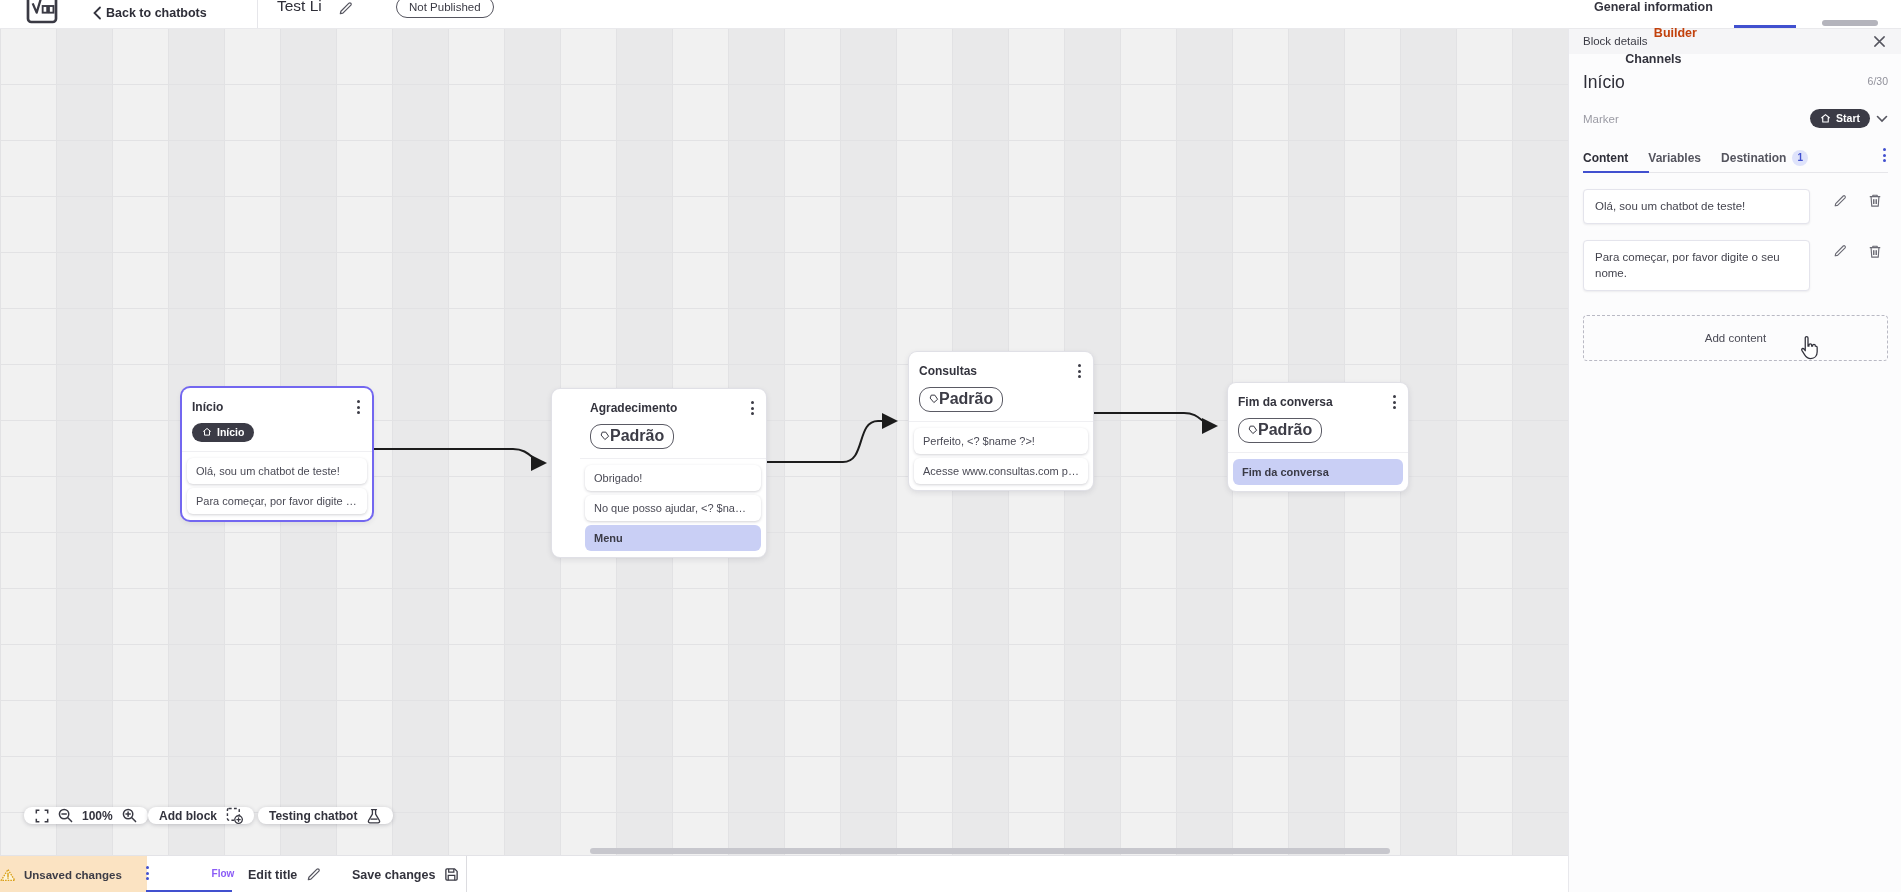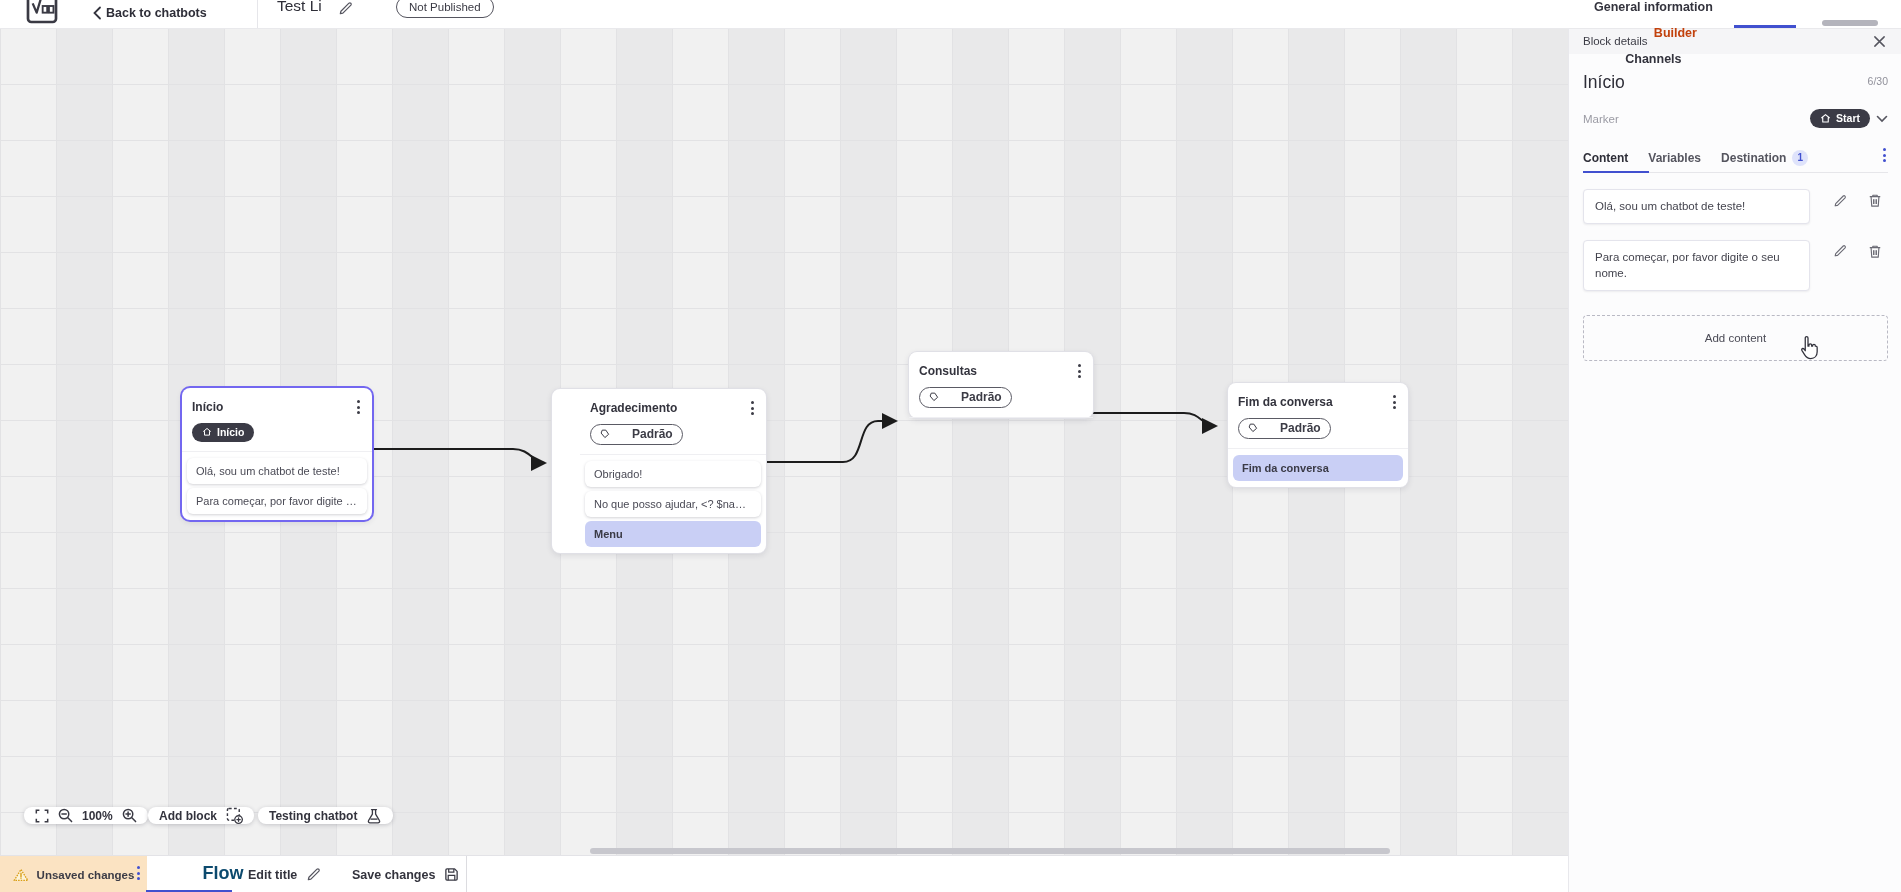--- a/index.html
+++ b/index.html
@@ -43,22 +43,22 @@
   .fblock-head{display:flex;align-items:center;justify-content:space-between;padding:10px 10px 4px;}
   .fblock-title{font-size:12px;font-weight:bold;color:#33333d;}
   .fblock-badges{padding:3px 10px 9px;border-bottom:1px solid #efeff2;}
   .fblock-cards{padding:6px 5px 6px;display:flex;flex-direction:column;gap:4px;}
   .fcard{background:#fff;border-radius:6px;box-shadow:0 1px 3px rgba(50,50,70,.22);
     padding:7px 9px;font-size:11px;color:#4a4a55;white-space:nowrap;overflow:hidden;text-overflow:ellipsis;cursor:pointer;}
   .fcard.hl{background:#c9cff5;box-shadow:none;font-weight:bold;color:#3a3a46;}
 
   .pill-dark{display:inline-flex;align-items:center;gap:5px;background:#3b3b46;color:#fff;
     border-radius:11px;padding:3px 10px 4px;font-size:10.5px;font-weight:bold;}
-  .pill-outline{display:inline-flex;align-items:center;gap:22px;border:1.2px solid #5a5a64;color:#3c3c46;
-    border-radius:11px;padding:2px 9px 3px;font-size:12px;font-weight:bold;background:#fff;}
+  .pill-outline{display:inline-flex;align-items:center;gap:0;border:1.2px solid #5a5a64;color:#3c3c46;
+    border-radius:11px;padding:2px 9px 3px;font-size:16px;font-weight:bold;background:#fff;}
 
   .kebab{display:flex;flex-direction:column;gap:2.5px;padding:2px;cursor:pointer;}
   .kebab i{width:3px;height:3px;border-radius:50%;background:#3c3c46;}
   .kebab.blue i{background:#4150cf;}
 
   
   .cbtn{position:absolute;top:779px;height:17px;background:#fff;border-radius:8px;
     box-shadow:0 1px 4px rgba(40,40,60,.22);display:flex;align-items:center;gap:9px;
     padding:0 11px;font-size:12px;font-weight:bold;color:#33333d;cursor:pointer;}
   .cbtn .ic{color:#3a3a44;}
@@ -89,24 +89,24 @@
   .row-icons{display:flex;gap:21px;margin-left:23px;margin-top:4px;color:#6a6a74;}
   .row-icons .ic{cursor:pointer;}
   .add-content{margin-top:24px;border:1px dashed #b9b9c4;border-radius:4px;height:44px;
     display:flex;align-items:center;justify-content:center;font-size:11.5px;color:#4a4a55;cursor:pointer;}
   .chev-down{color:#55555f;}
   .close-x{color:#55555f;cursor:pointer;}
 
   
   .bottombar{position:absolute;left:0;top:855px;width:1568px;height:37px;background:#fff;border-top:1px solid #e3e3e7;z-index:25;}
   .unsaved{position:absolute;left:0;top:0;width:147px;height:37px;background:#fbe3c2;
-    display:flex;align-items:center;justify-content:center;gap:8px;font-size:11.5px;font-weight:bold;color:#3c3c46;}
+    display:flex;align-items:center;justify-content:flex-start;gap:8px;font-size:11.5px;font-weight:bold;color:#3c3c46;}
   .flow-tab{position:absolute;left:146px;top:0;width:86px;height:37px;box-sizing:border-box;
     display:flex;align-items:center;justify-content:center;gap:13px;border-bottom:3px solid #4150cf;cursor:pointer;}
-  .flow-label{font-size:18px;font-weight:bold;color:#0c4a6e;margin-left:48px;}
+  .flow-label{font-size:10px;font-weight:bold;color:#8b5cf6;margin-left:48px;}
   .bb-item{position:absolute;top:0;height:37px;display:flex;align-items:center;gap:9px;
     font-size:12.5px;font-weight:bold;color:#33333d;cursor:pointer;}
   .bb-edit{left:248px;}
   .bb-save{left:352px;}
   .bb-divider{position:absolute;left:466px;top:0;width:1px;height:37px;background:#dcdce0;}
 
   .cursor{position:absolute;left:1797px;top:335px;z-index:50;pointer-events:none;}
 </style>
 </head>
 <body>
@@ -224,20 +224,24 @@
       <div class="fblock-badges">
         <span class="pill-outline">
           <span class="ic">
             <svg width="10" height="10" viewBox="0 0 16 16">
                 <path d="M9.3 1.8H3.6L1.8 6.5l6 7.2 6-5.2z" fill="none" stroke="#3c3c46" stroke-width="1.6" stroke-linejoin="round"></path>
               </svg>
           </span>
           <span>Padrão</span>
         </span>
       </div>
+      <div class="fblock-cards">
+        <div class="fcard">Perfeito, &lt;? $name ?&gt;!</div>
+        <div class="fcard">Acesse www.consultas.com par...</div>
+      </div>
     </div>
 
     <div class="fblock" style="left:1228px;top:355px;width:180px;">
       <div class="fblock-head">
         <span class="fblock-title">Fim da conversa</span>
         <span class="kebab">
             <i></i>
             <i></i>
             <i></i>
           </span>

